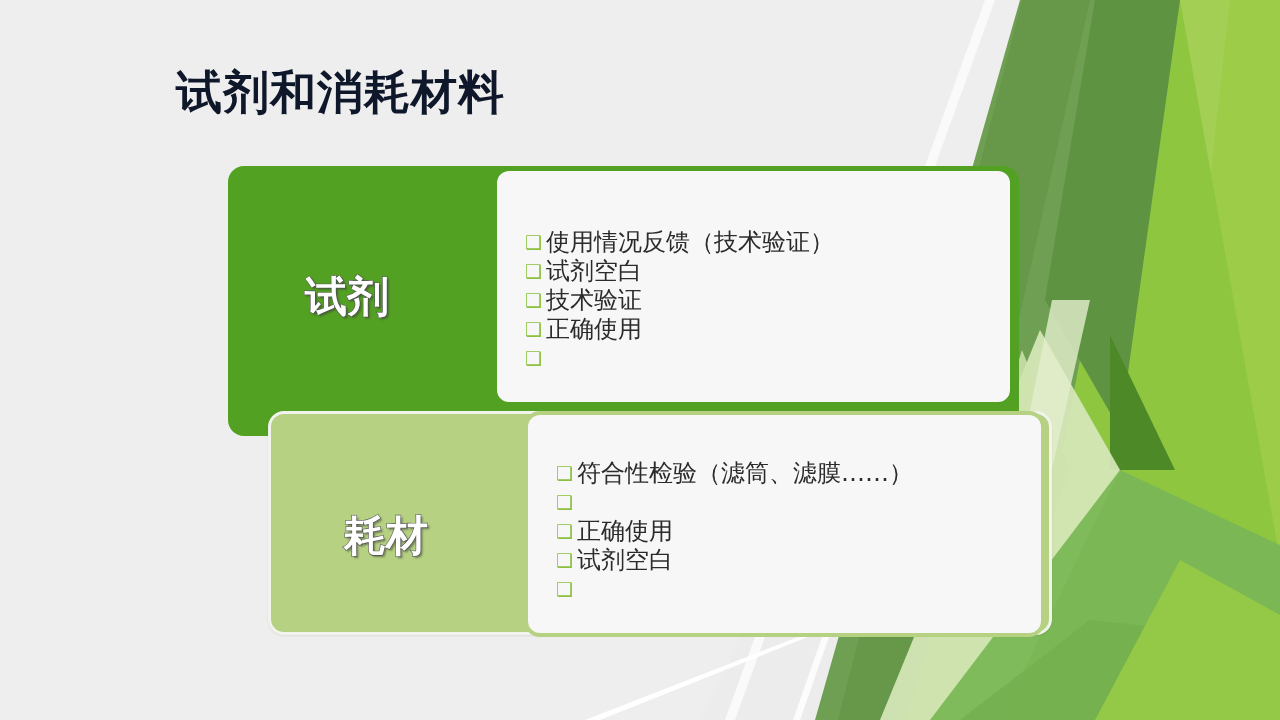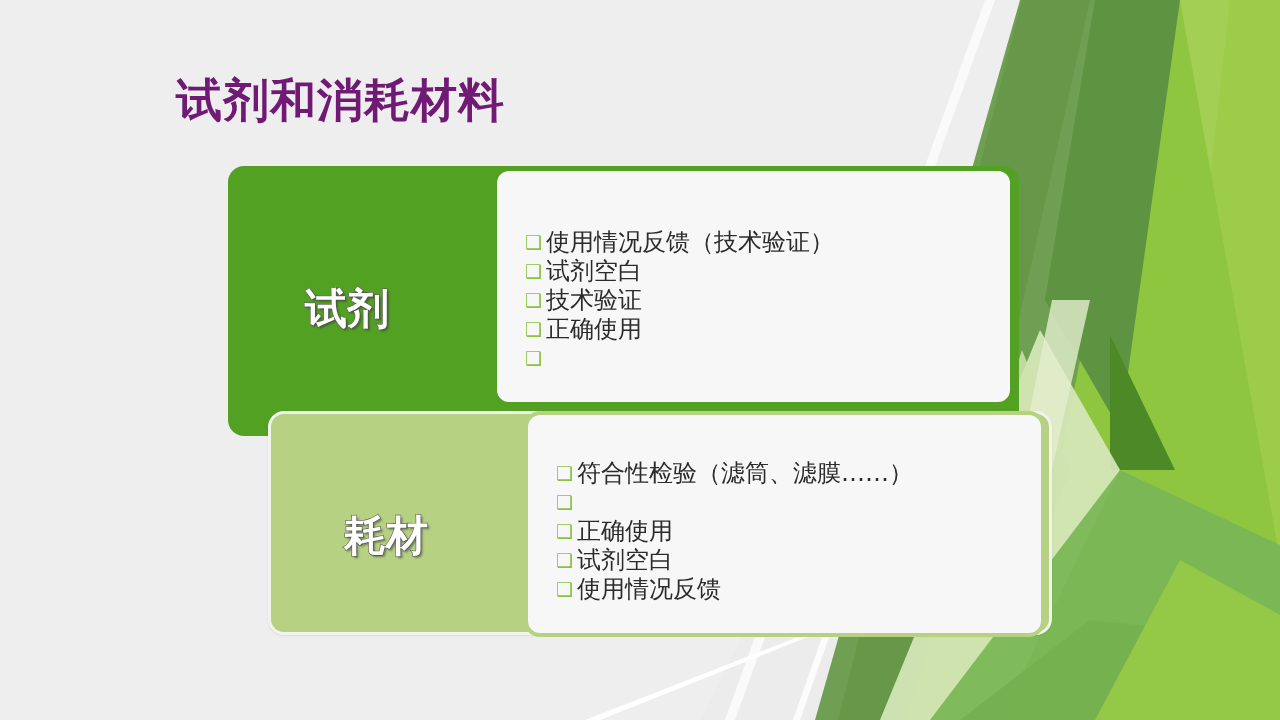--- a/index.html
+++ b/index.html
@@ -9,24 +9,24 @@
     background:#ececec;
     position:relative;
   }
 
   
   #bg-deco { position:absolute; inset:0; width:1280px; height:720px; pointer-events:none; }
 
   
   .slide-title {
     position:absolute;
-    left:176px; top:76px;
+    left:176px; top:68px;
     font-size:46px;
     font-weight:bold;
-    color:#701a75;
+    color:#0f172a;
     letter-spacing:1px;
     line-height:1.05;
     white-space:nowrap;
   }
 
   
   .panel {
     position:absolute;
     border-radius:16px;
   }
@@ -46,21 +46,21 @@
   .panel-label {
     position:absolute;
     font-size:42px;
     font-weight:bold;
     color:#ffffff;
     white-space:nowrap;
     -webkit-text-stroke:1.2px #5b5b5b;
     paint-order: stroke fill;
     text-shadow:2px 2px 2px rgba(60,60,60,0.55);
   }
-  .label-1 { left:305px; top:281px; }
+  .label-1 { left:305px; top:269px; }
   .label-2 { left:344px; top:508px; }
 
   .card {
     position:absolute;
     background:#f7f7f7;
     border-radius:16px;
   }
   .card-1 {
     left:493px; top:167px;
     width:521px; height:239px;
@@ -179,16 +179,15 @@
     <li class="bullet-item">
       <span class="bullet-marker">❑</span>
       <span class="bullet-text">正确使用</span>
     </li>
     <li class="bullet-item">
       <span class="bullet-marker">❑</span>
       <span class="bullet-text">试剂空白</span>
     </li>
     <li class="bullet-item">
       <span class="bullet-marker">❑</span>
-      <span class="bullet-text">使用情况反馈</span>
     </li>
   </ul>
 </div>
 
 </body></html>

